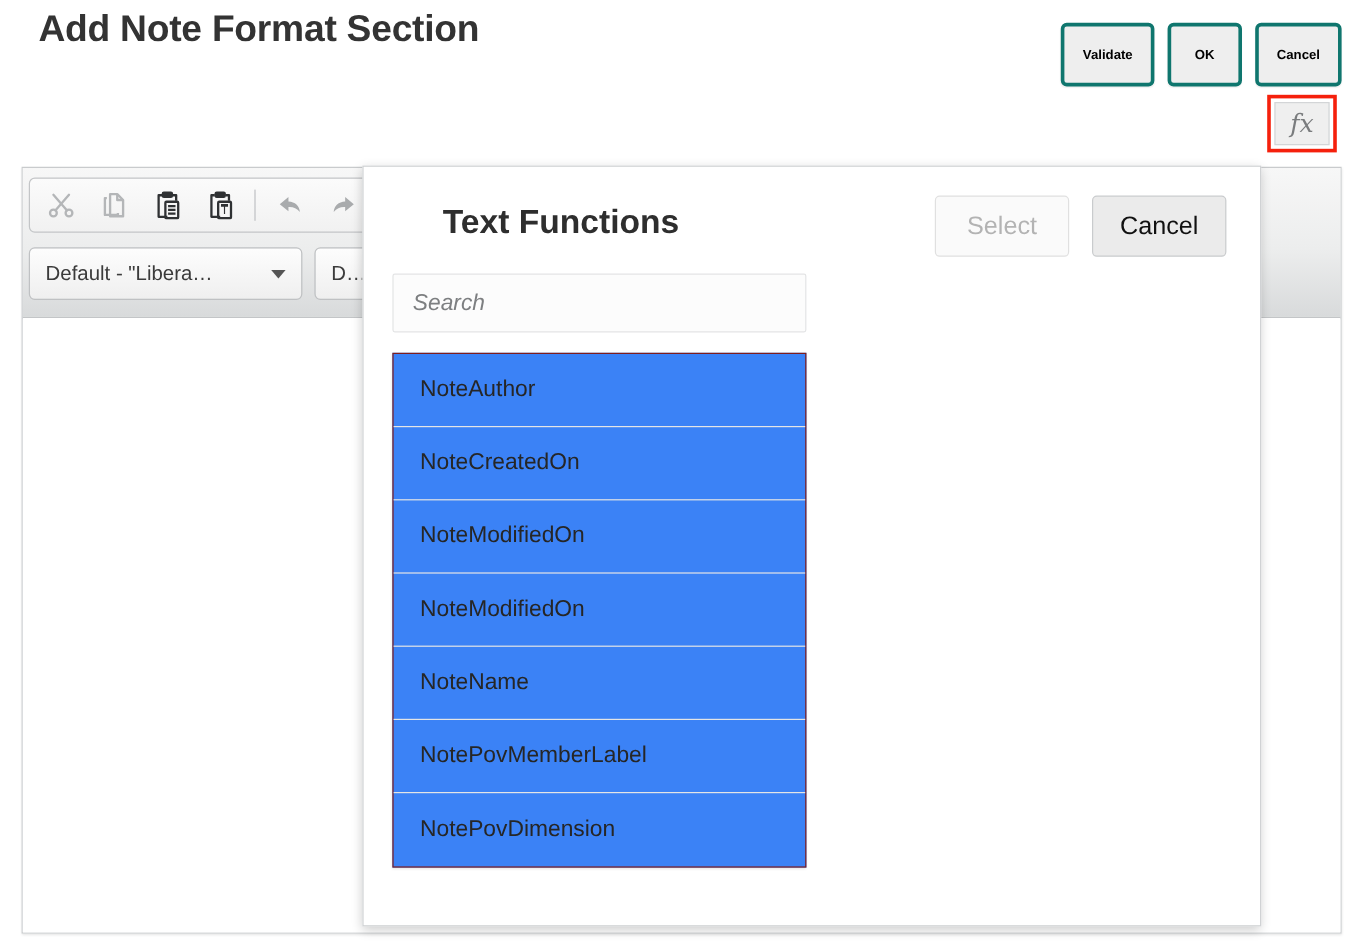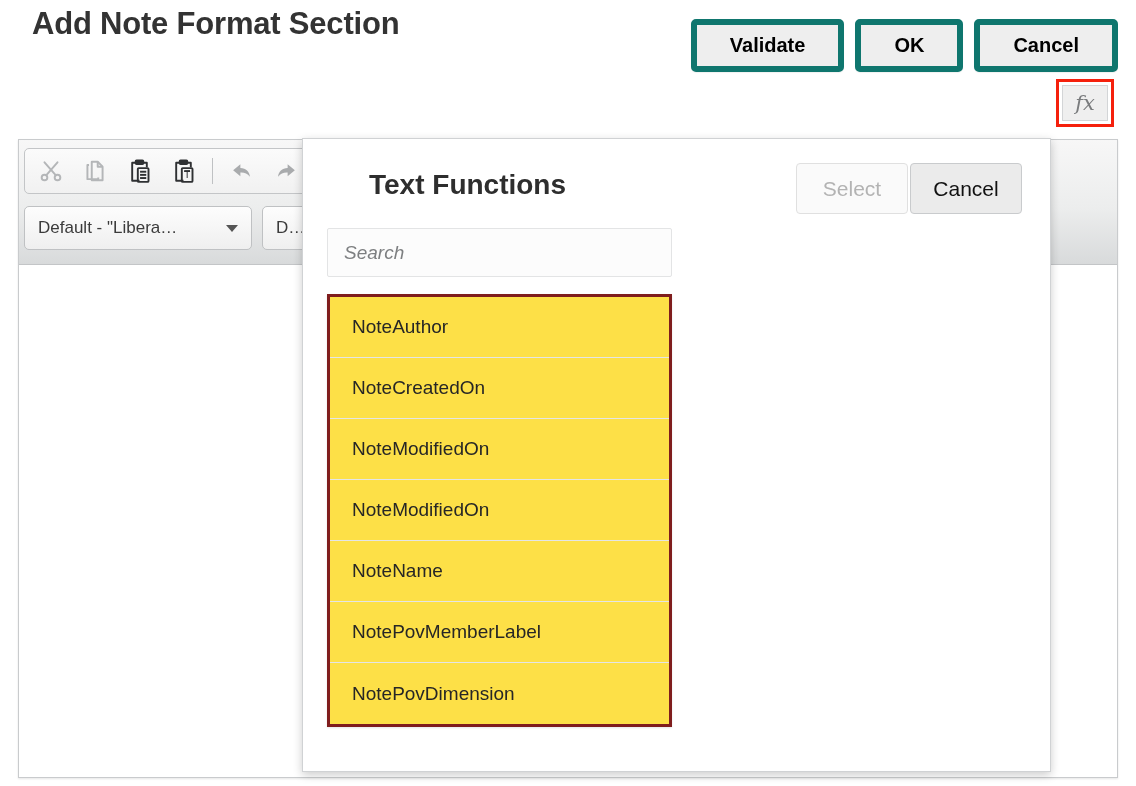--- a/index.html
+++ b/index.html
@@ -31,26 +31,26 @@
   #header-actions {
     position: absolute;
     right: 18px;
     top: 19px;
     display: flex;
     gap: 11px;
   }
   .hdr-btn {
     min-width: 62px;
     height: 53px;
-    padding: 0 33px;
+    padding: 0 15px;
     background: #eeeeee;
-    border: 6px solid #0f766e;
+    border: 3px solid #0f766e;
     border-radius: 5px;
     font-family: "Liberation Sans", sans-serif;
-    font-size: 20px;
+    font-size: 11px;
     font-weight: bold;
     color: #000000;
     display: flex;
     align-items: center;
     justify-content: center;
     box-sizing: border-box;
     box-shadow: 0 1px 1px rgba(0,0,0,0.06);
     cursor: pointer;
     white-space: nowrap;
   }
@@ -196,21 +196,21 @@
     font-weight: bold;
     color: #2e2e2e;
     white-space: nowrap;
     margin-left: 28px;
   }
   #modal-actions {
     position: absolute;
     right: 28px;
     top: 24px;
     display: flex;
-    gap: 2px;
+    gap: 19px;
   }
   .modal-btn {
     min-width: 112px;
     height: 51px;
     padding: 0 16px;
     border-radius: 4px;
     font-size: 21px;
     display: flex;
     align-items: center;
     justify-content: center;
@@ -249,22 +249,22 @@
   #function-search-input::placeholder {
     color: #7d7f81;
     font-style: italic;
   }
 
   #function-list {
     position: absolute;
     left: 24px;
     top: 155px;
     width: 345px;
-    background: #fde047;
-    border: 3px solid #7f1d1d;
+    background: #3b82f6;
+    border: 1px solid #7f1d1d;
     box-sizing: border-box;
     box-shadow: 0 1px 2px rgba(0,0,0,0.10);
   }
   .function-item {
     height: 61px;
     display: flex;
     align-items: center;
     padding-left: 22px;
     font-size: 19px;
     color: #262626;

